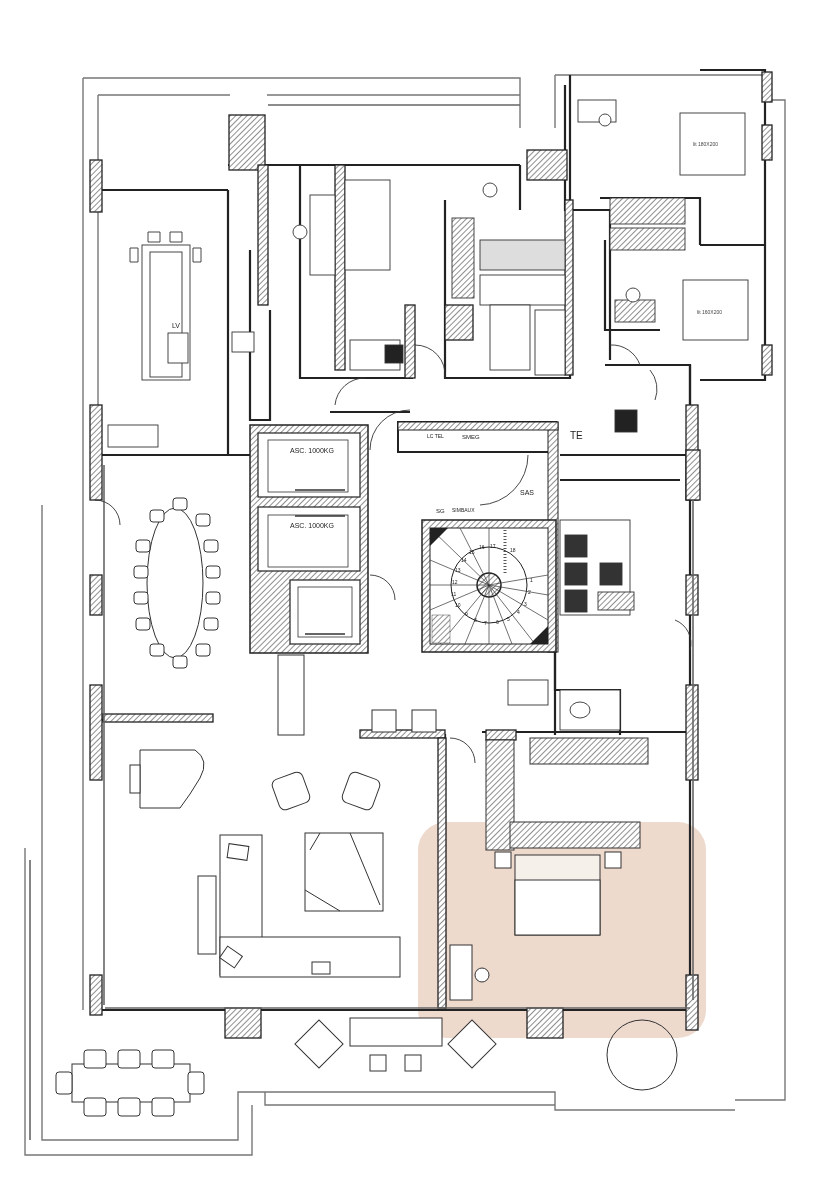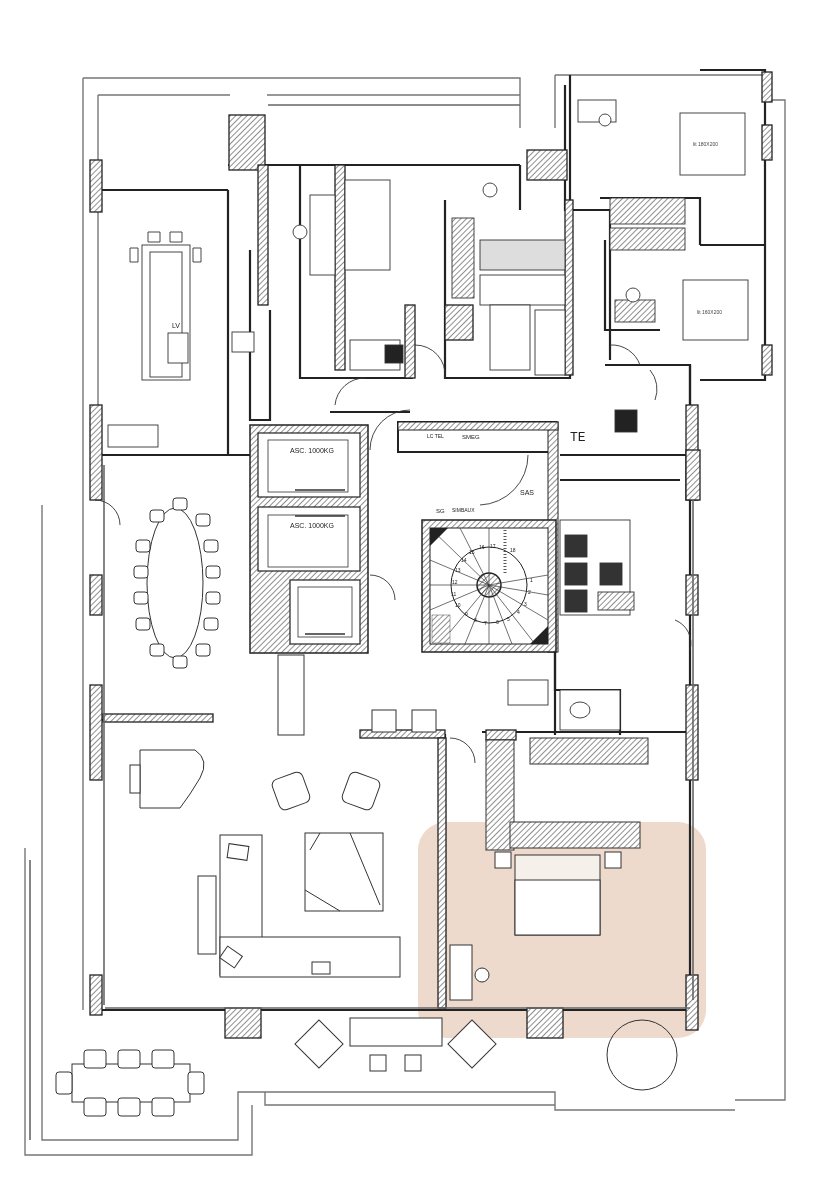--- a/index.html
+++ b/index.html
@@ -1,19 +1,19 @@
 <!DOCTYPE html>
 <html><head>
 <meta charset="utf-8">
 <style>
   html, body { margin: 0; padding: 0; background: #ffffff; }
   body { width: 835px; height: 1200px; overflow: hidden; position: relative; font-family: "Liberation Sans", sans-serif; }
   #plan { position: absolute; left: 0; top: 0; width: 835px; height: 1200px; }
   .lbl { position: absolute; font-family: "Liberation Sans", sans-serif; font-size: 7px; color: #222; white-space: nowrap; line-height: 1; }
-  .lbl.big { font-size: 13px; font-family: Liberation Mono, monospace; }
+  .lbl.big { font-size: 10px; }
   .lbl.bed { font-size: 5px; color: #444; }
   .lbl.step { font-size: 5px; color: #222; }
 </style>
 </head>
 <body>
 
 <svg id="plan" viewBox="0 0 835 1200" xmlns="http://www.w3.org/2000/svg">
   <defs>
     <pattern id="hatch" width="4" height="4" patternUnits="userSpaceOnUse" patternTransform="rotate(45)">
       <rect width="4" height="4" fill="#ffffff"></rect>

